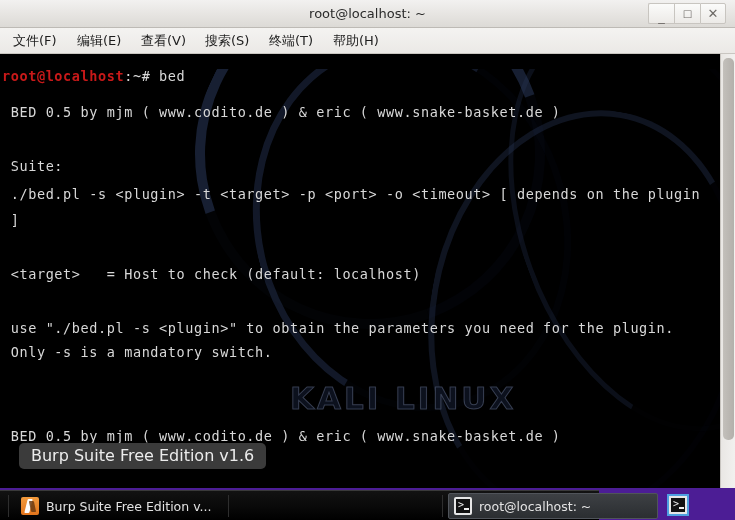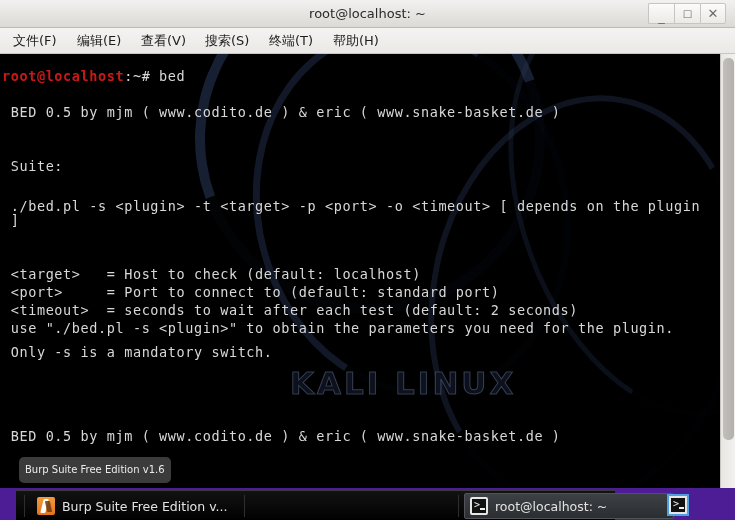--- a/index.html
+++ b/index.html
@@ -95,21 +95,21 @@
   #terminal {
     position: absolute;
     left: 0; top: 54px;
     width: 720px;
     height: 434px;
     background: #000;
     overflow: hidden;
   }
   #watermark {
     position: absolute;
-    left: 0; top: 0;
+    left: 0; top: 15px;
     width: 720px;
     height: 434px;
     overflow: hidden;
     pointer-events: none;
     text-align: right;
   }
   .wm-swirl {
     position: absolute;
     border: 10px solid rgba(42,58,92,0.55);
     border-radius: 50%;
@@ -180,37 +180,37 @@
     width: 11px;
     height: 382px;
     background: linear-gradient(to right, #c3c0bb, #b3b0ab);
     border-radius: 5px;
   }
 
   
   #tooltip {
     position: absolute;
     left: 19px;
-    top: 457px;
+    top: 443px;
     height: 26px;
     line-height: 26px;
-    padding: 0 6px;
+    padding: 0 12px;
     background: #3b3b3b;
     color: #ececec;
     border-radius: 5px;
     font-family: "DejaVu Sans", sans-serif;
-    font-size: 10px;
+    font-size: 16px;
     white-space: nowrap;
     box-shadow: 0 1px 2px rgba(0,0,0,0.6);
   }
 
   
   #taskbar {
     position: absolute;
-    left: 16px; top: 490px;
+    left: 0; top: 490px;
     width: 599px;
     height: 30px;
     background: linear-gradient(to bottom, #121212 0%, #090909 55%, #000 100%);
     border-top: 1px solid #3a3a3a;
     box-sizing: border-box;
   }
   .task-btn {
     position: absolute;
     top: 2px;
     height: 26px;
@@ -340,25 +340,23 @@
       <div class="wm-swirl" id="wm-c3"></div>
       <div class="wm-swirl" id="wm-c4"></div>
       <div id="wm-title">KALI LINUX</div>
     </div>
 
     <div id="screen">
       <div class="tline" style="top:0px"><span class="host">root@localhost</span><span class="sep">:~# </span><span>bed</span></div>
 
       <div class="tline" style="top:36px"> BED 0.5 by mjm ( www.codito.de ) &amp; eric ( www.snake-basket.de )</div>
       <div class="tline" style="top:90px"> Suite:</div>
-      <div class="tline" style="top:130px"> ./bed.pl -s &lt;plugin&gt; -t &lt;target&gt; -p &lt;port&gt; -o &lt;timeout&gt; [ depends on the plugin</div>
+      <div class="tline" style="top:118px"> ./bed.pl -s &lt;plugin&gt; -t &lt;target&gt; -p &lt;port&gt; -o &lt;timeout&gt; [ depends on the plugin</div>
       <div class="tline" style="top:144px"> ]</div>
       <div class="tline" style="top:198px"> &lt;target&gt;   = Host to check (default: localhost)</div>
-      <div class="tline" style="top:216px"> &lt;port&gt;     = Port to connect to (default: standard port)</div>
-      <div class="tline" style="top:234px"> &lt;timeout&gt;  = seconds to wait after each test (default: 2 seconds)</div>
       <div class="tline" style="top:252px"> use "./bed.pl -s &lt;plugin&gt;" to obtain the parameters you need for the plugin.</div>
       <div class="tline" style="top:276px"> Only -s is a mandatory switch.</div>
 
 
       <div class="tline" style="top:360px"> BED 0.5 by mjm ( www.codito.de ) &amp; eric ( www.snake-basket.de )</div>
     </div>
   </div>
 
   <div id="scrollbar">
     <div id="scroll-thumb"></div>

